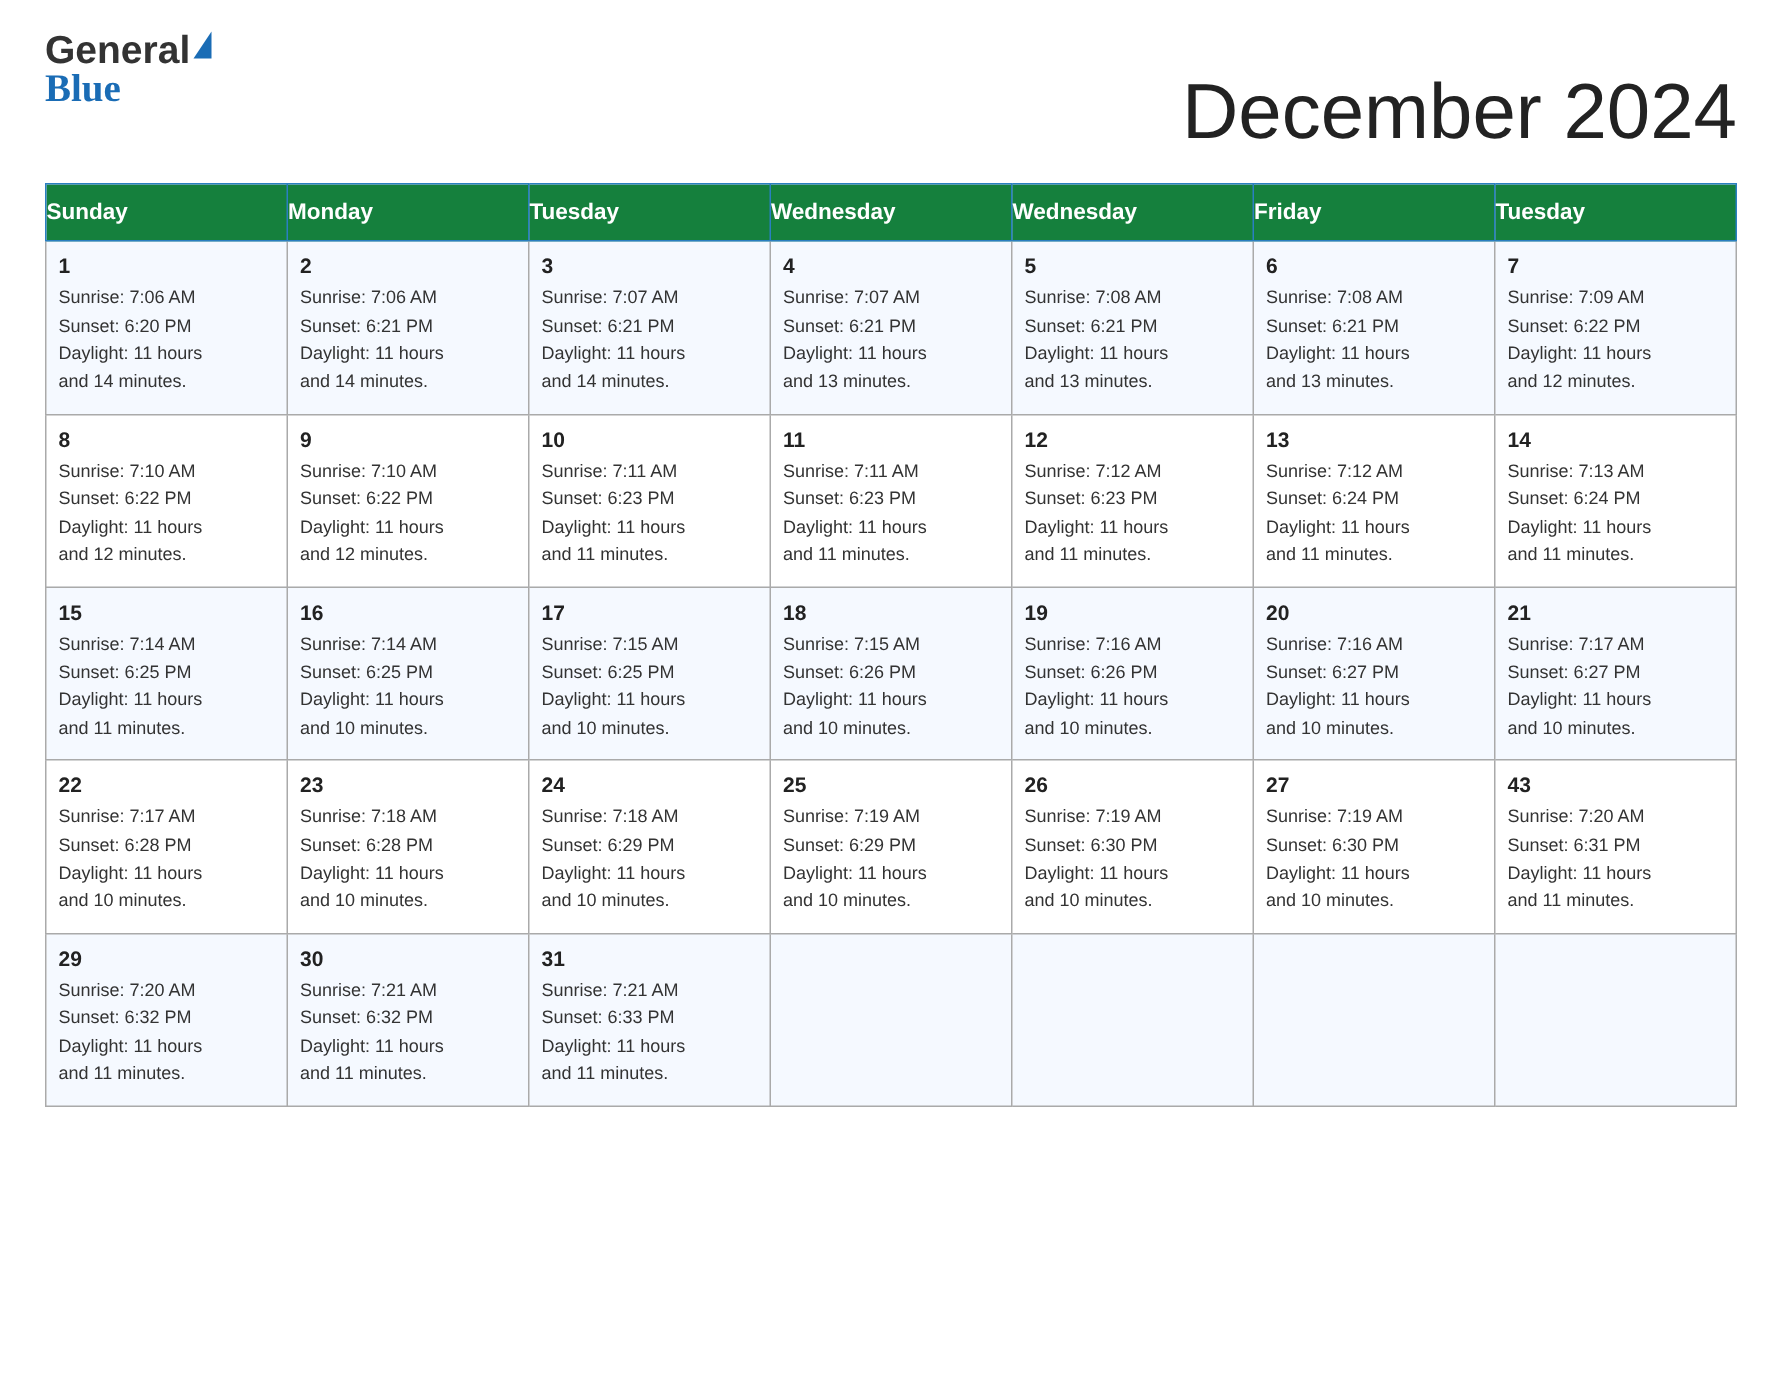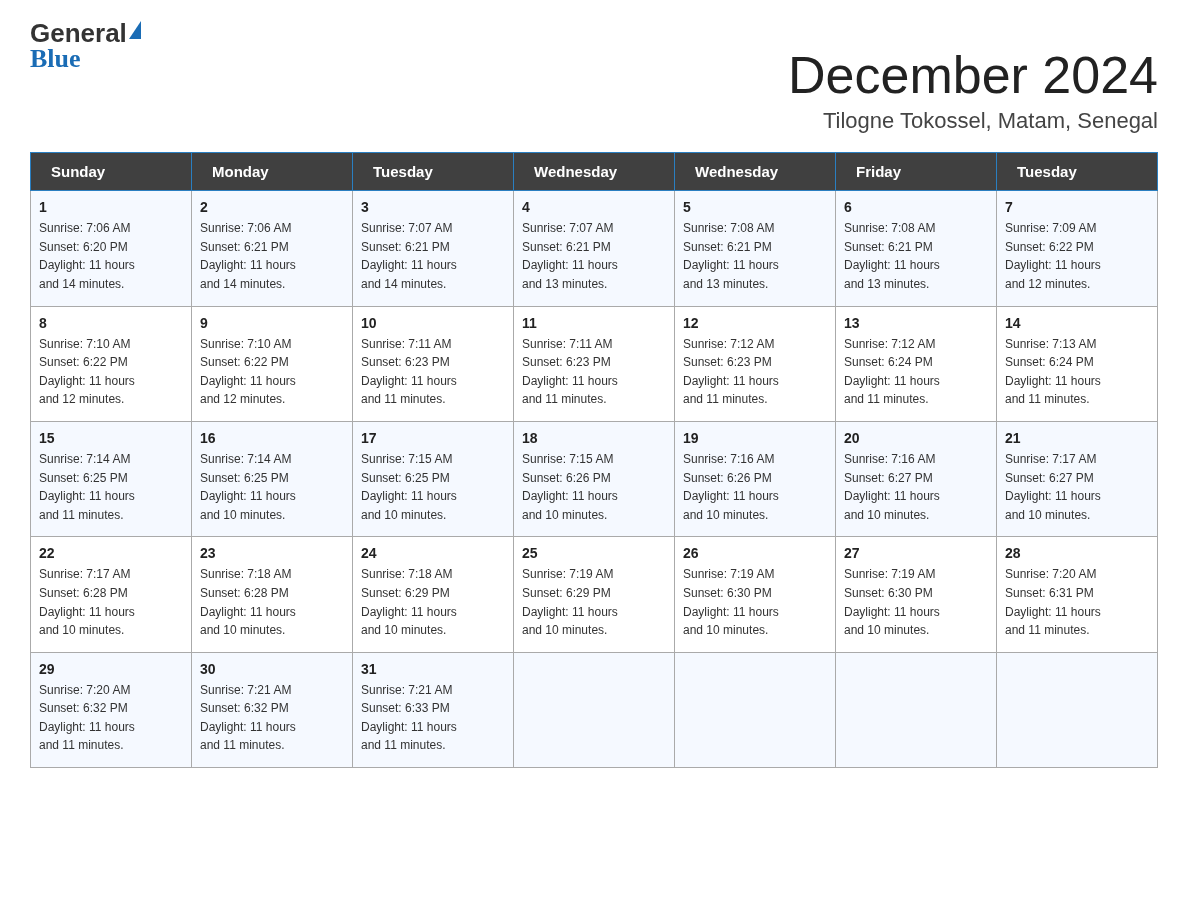--- a/index.html
+++ b/index.html
@@ -61,25 +61,25 @@
       font-size: 22px;
       color: #444;
       margin-top: 4px;
     }
     table {
       width: 100%;
       border-collapse: collapse;
       table-layout: fixed;
     }
     thead tr th {
-      background-color: #404040;
+      background-color: #15803d;
       color: #fff;
       font-size: 15px;
       font-weight: bold;
-      padding: 10px 20px;
+      padding: 10px 0;
       text-align: left;
       border: 1px solid #2a7fc1;
     }
     tbody tr td {
       vertical-align: top;
       padding: 8px 8px 12px 8px;
       border: 1px solid #aaa;
       font-size: 12.5px;
       color: #333;
       min-height: 90px;
@@ -109,21 +109,20 @@
 <div class="header">
   <div class="logo">
     <div style="display:flex;">
       <span class="logo-general">General</span>
       <span class="logo-triangle"></span>
     </div>
     <div class="logo-blue">Blue</div>
   </div>
   <div class="title-block">
     <div class="month-year">December 2024</div>
-    <div class="location">Tilogne Tokossel, Matam, Senegal</div>
   </div>
 </div>
 
 <table>
   <thead>
     <tr>
 
     <th>Sunday</th>
         <th>Monday</th>
         <th>Tuesday</th>
@@ -243,21 +242,21 @@
         </td>
         <td>
           <span class="day-num">26</span>
           <div class="day-info">Sunrise: 7:19 AM<br>Sunset: 6:30 PM<br>Daylight: 11 hours<br>and 10 minutes.</div>
         </td>
         <td>
           <span class="day-num">27</span>
           <div class="day-info">Sunrise: 7:19 AM<br>Sunset: 6:30 PM<br>Daylight: 11 hours<br>and 10 minutes.</div>
         </td>
         <td>
-          <span class="day-num">28</span>
+          <span class="day-num">43</span>
           <div class="day-info">Sunrise: 7:20 AM<br>Sunset: 6:31 PM<br>Daylight: 11 hours<br>and 11 minutes.</div>
         </td>
       </tr>
       <tr>
         <td>
           <span class="day-num">29</span>
           <div class="day-info">Sunrise: 7:20 AM<br>Sunset: 6:32 PM<br>Daylight: 11 hours<br>and 11 minutes.</div>
         </td>
         <td>
           <span class="day-num">30</span>

